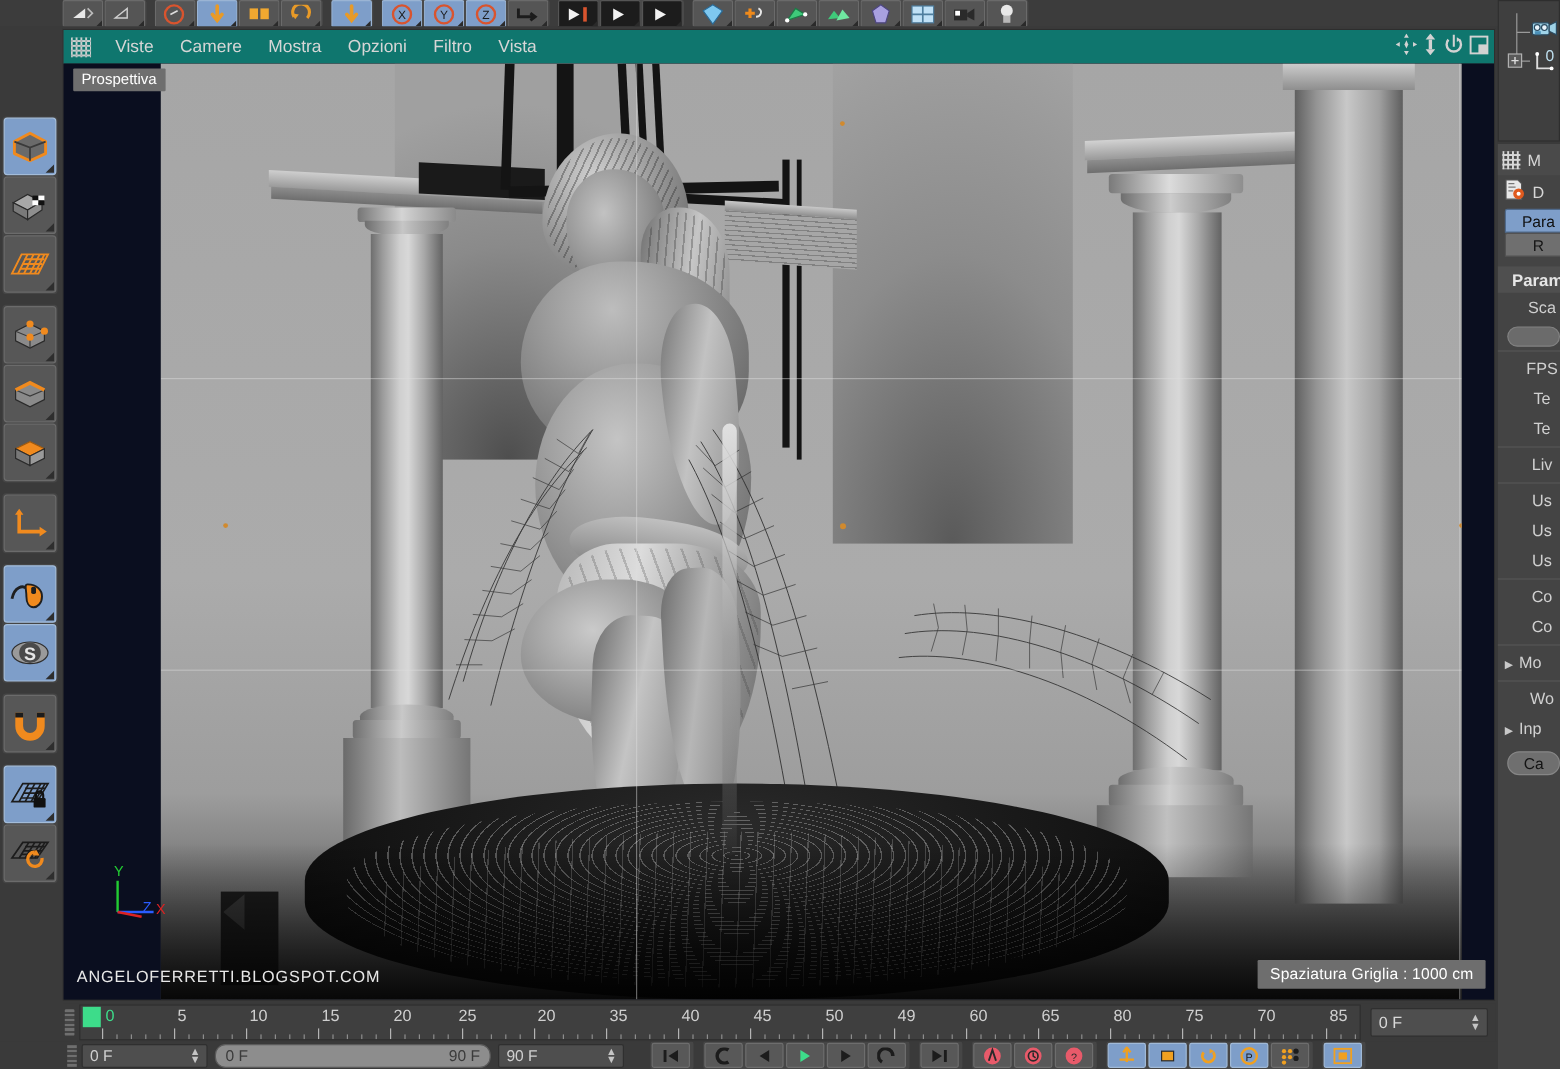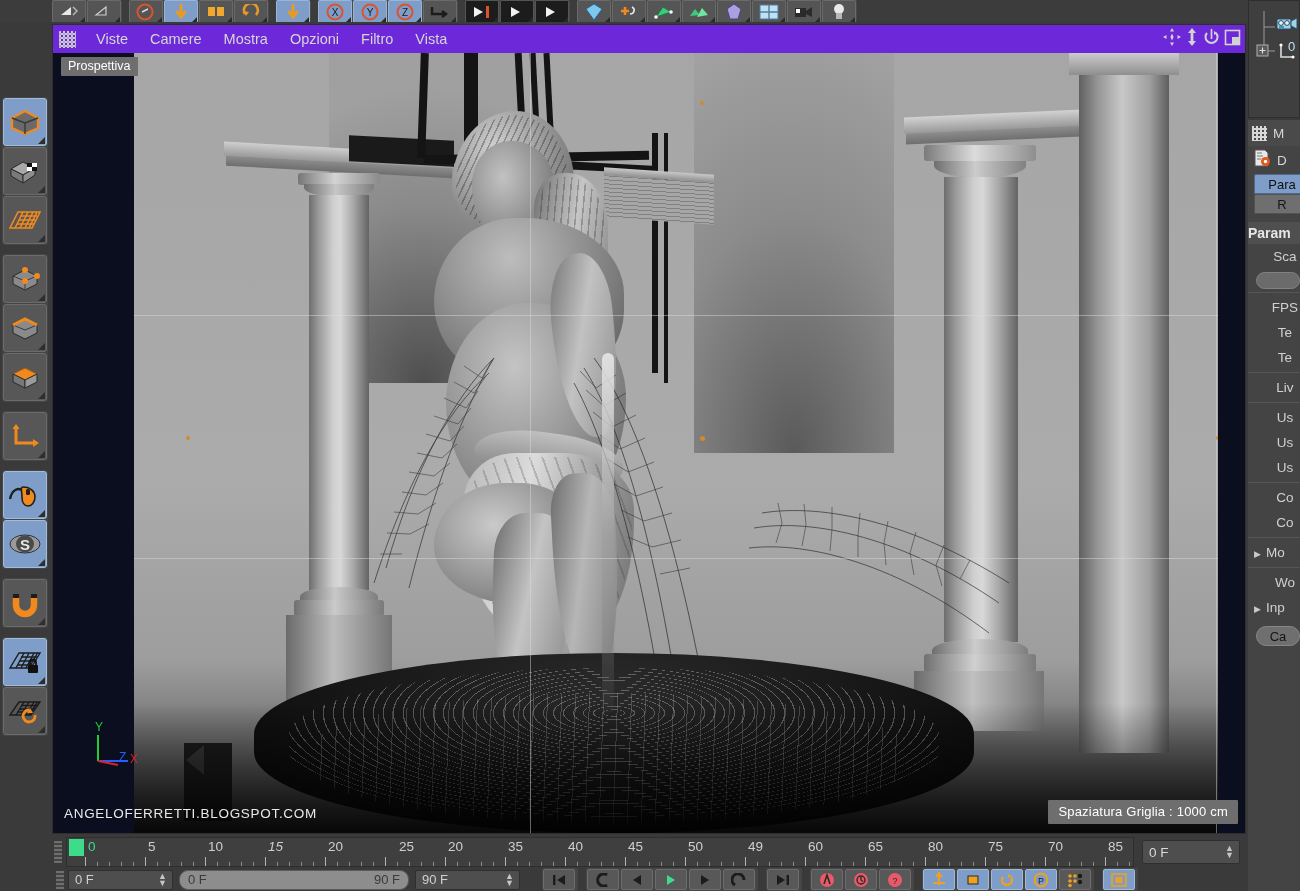--- a/index.html
+++ b/index.html
@@ -44,21 +44,21 @@
   }
   .lb-btn:last-child { margin-bottom:0; }
   .lb-btn.active { background:#7e9ec9; border-color:#a3bcd9; }
   .lb-btn .corner { position:absolute; right:1px; bottom:1px; width:0;height:0;
     border-left:7px solid transparent; border-bottom:7px solid #2e2e2e; }
 
   
   .vp-panel { position:absolute; left:52px; top:24px; width:1194px; height:810px;
     background:#4a4a4a; border:1px solid #2e2e2e; }
   .vp-menubar {
-    height:28px; background:#6d28d9; display:flex; align-items:center;
+    height:28px; background:#0f766e; display:flex; align-items:center;
     padding-left:6px; position:relative;
   }
   .vp-menubar .grip {
     width:17px; height:17px; margin-right:9px;
     background-image:
       repeating-linear-gradient(0deg,#d8d8d8 0 2px,transparent 2px 4px),
       repeating-linear-gradient(90deg,#d8d8d8 0 2px,transparent 2px 4px);
     background-size:4px 4px; background-blend-mode:multiply;
     opacity:.92; border-radius:1px;
   }
@@ -164,21 +164,21 @@
       repeating-linear-gradient(0deg,#d8d8d8 0 2px,transparent 2px 4px),
       repeating-linear-gradient(90deg,#d8d8d8 0 2px,transparent 2px 4px);
     background-size:4px 4px; }
   .rp-menu-item { color:#d6d6d6; font-size:13.5px; white-space:nowrap; }
   .rp-toolrow { height:28px; display:flex; align-items:center; gap:5px; padding-left:4px; }
   .rp-tab { height:20px; background:#7e9ec9; color:#101010; font-size:13px;
     display:flex; align-items:center; justify-content:center;
     border:1px solid #4f6a8c; border-radius:2px 2px 0 0; margin-left:6px; width:56px; }
   .rp-tab.off { background:#6f6f6f; color:#161616; border-color:#525252; }
   .rp-section { background:#4f4f4f; color:#e6e6e6; font-size:14px; font-weight:bold;
-    padding:3px 0 3px 0; }
+    padding:3px 0 3px 12px; }
   .rp-row { font-size:13.5px; color:#d0d0d0; padding:5px 0 5px 14px; white-space:nowrap; }
   .rp-row.indent { padding-left:22px;text-align:center; }
   .rp-sep { height:1px; background:#555; margin:2px 0; }
   .rp-pill { height:17px; width:44px; margin:3px 0 3px 8px; background:#6b6b6b;
     border:1px solid #818181; border-radius:9px; }
   .rp-arrow { color:#c8c8c8; font-size:9px; margin-right:5px; }
   .rp-btn-pill { height:20px; width:44px; margin:6px 0 0 8px; background:#6f6f6f;
     border:1px solid #868686; border-radius:10px; color:#141414; font-size:13px;
     display:flex; align-items:center; justify-content:center; overflow:hidden; }
 </style>
@@ -792,33 +792,33 @@
         <div class="tl-tick minor" style="left: 102px;"></div>
         <div class="tl-tick minor" style="left: 114px;"></div>
         <div class="tl-tick minor" style="left: 126px;"></div>
         <div class="tl-tick major" style="left: 138px;"></div>
         <div class="tl-num" style="left: 141px;">10</div>
         <div class="tl-tick minor" style="left: 150px;"></div>
         <div class="tl-tick minor" style="left: 162px;"></div>
         <div class="tl-tick minor" style="left: 174px;"></div>
         <div class="tl-tick minor" style="left: 186px;"></div>
         <div class="tl-tick major" style="left: 198px;"></div>
-        <div class="tl-num" style="left: 201px; font-style: italic;">15</div>
+        <div class="tl-num" style="left: 201px;">15</div>
         <div class="tl-tick minor" style="left: 210px;"></div>
         <div class="tl-tick minor" style="left: 222px;"></div>
         <div class="tl-tick minor" style="left: 234px;"></div>
         <div class="tl-tick minor" style="left: 246px;"></div>
         <div class="tl-tick major" style="left: 258px;"></div>
         <div class="tl-num" style="left: 261px;">20</div>
         <div class="tl-tick minor" style="left: 270px;"></div>
         <div class="tl-tick minor" style="left: 282px;"></div>
         <div class="tl-tick minor" style="left: 294px;"></div>
         <div class="tl-tick minor" style="left: 306px;"></div>
         <div class="tl-tick major" style="left: 318px;"></div>
-        <div class="tl-num" style="left: 332px;">25</div>
+        <div class="tl-num" style="left: 315px;">25</div>
         <div class="tl-tick minor" style="left: 330px;"></div>
         <div class="tl-tick minor" style="left: 342px;"></div>
         <div class="tl-tick minor" style="left: 354px;"></div>
         <div class="tl-tick minor" style="left: 366px;"></div>
         <div class="tl-tick major" style="left: 378px;"></div>
         <div class="tl-num" style="left: 381px;">20</div>
         <div class="tl-tick minor" style="left: 390px;"></div>
         <div class="tl-tick minor" style="left: 402px;"></div>
         <div class="tl-tick minor" style="left: 414px;"></div>
         <div class="tl-tick minor" style="left: 426px;"></div>

